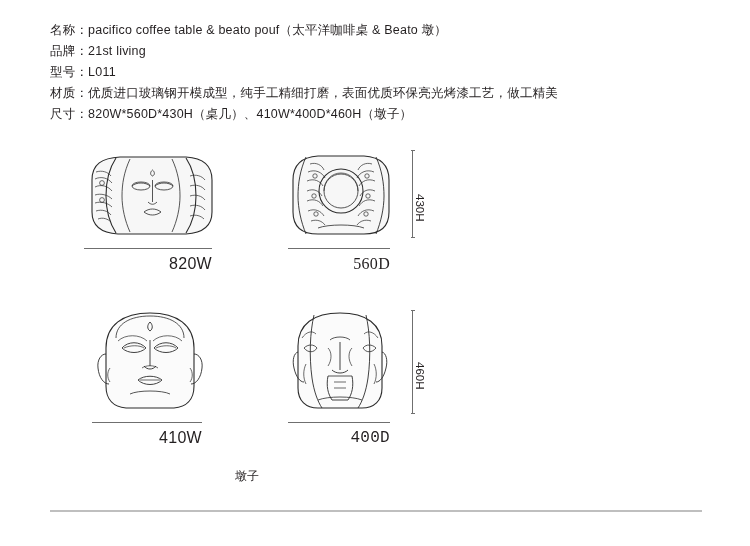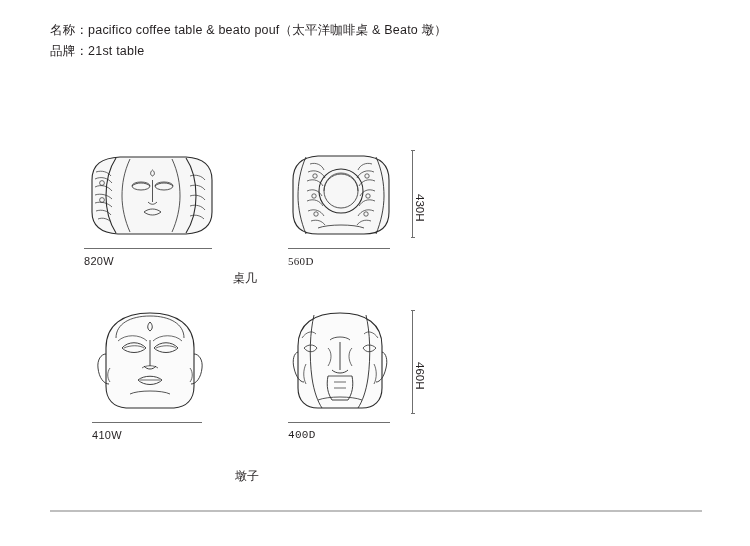--- a/index.html
+++ b/index.html
@@ -49,23 +49,23 @@
     position: absolute;
   }
 
   .caption-rule {
     position: absolute;
     height: 1px;
     background: #6f6f6f;
   }
   .caption-text {
     position: absolute;
-    font-size: 11px;
-    color: #231f20;
-    text-align: left;
+    font-size: 16px;
+    color: #231f20;
+    text-align: right;
     letter-spacing: .3px;
   }
   .group-label {
     position: absolute;
     font-size: 12px;
     color: #231f20;
     text-align: center;
   }
 
   
@@ -110,21 +110,24 @@
     background: #bfbfbf;
   }
 </style>
 </head>
 <body>
 
 <div class="page">
 
   <div class="spec-list">
     <div class="spec-line">名称：pacifico coffee table &amp; beato pouf（太平洋咖啡桌 &amp; Beato 墩）</div>
-    <div class="spec-line">品牌：21st table</div>
+    <div class="spec-line">品牌：21st living</div>
+    <div class="spec-line">型号：L011</div>
+    <div class="spec-line">材质：优质进口玻璃钢开模成型，纯手工精细打磨，表面优质环保亮光烤漆工艺，做工精美</div>
+    <div class="spec-line">尺寸：820W*560D*430H（桌几）、410W*400D*460H（墩子）</div>
   </div>
 
   <div class="drawings">
 
     <div class="fig" style="left:86px; top:10px; width:130px; height:90px;">
       <svg width="130" height="90" viewBox="0 0 130 90">
         <g fill="none" stroke="#2b2b2b" stroke-width="1.1">
           <path d="M6,30 C6,14 16,8 34,7 L100,7 C118,8 126,16 126,30 L126,62 C126,76 116,83 100,84 L32,84 C16,83 6,76 6,62 Z" fill="#f7f7f7"></path>
           <path d="M30,8 C22,20 20,34 20,46 C20,58 23,72 30,83"></path>
           <path d="M100,8 C108,20 110,34 110,46 C110,58 107,72 100,83"></path>
@@ -204,21 +207,20 @@
       <div class="caption-text" style="left:0px; top:105px; width:102px;">560D</div>
     </div>
 
     <div class="vdim" style="left:412px; top:10px; height:88px;">
       <div class="bar"></div>
       <div class="cap top"></div>
       <div class="cap bot"></div>
       <div class="vtext">430H</div>
     </div>
 
-    <div class="group-label" style="left:190px; top:130px; width:110px;">桌几</div>
 
     <div class="fig" style="left:94px; top:168px; width:112px; height:108px;">
       <svg width="112" height="108" viewBox="0 0 112 108">
         <g fill="none" stroke="#2b2b2b" stroke-width="1.1">
           <path d="M12,40 C12,17 29,5 56,5 C83,5 100,17 100,40 L100,78 C100,92 92,99 80,100 L32,100 C20,99 12,92 12,78 Z" fill="#fbfbfb"></path>
           <path d="M12,46 C7,46 3,52 4,60 C5,70 10,76 15,76" stroke-width="0.9"></path>
           <path d="M100,46 C105,46 109,52 108,60 C107,70 102,76 97,76" stroke-width="0.9"></path>
           <path d="M22,30 C22,16 36,8 56,8 C76,8 90,16 90,30" stroke-width="0.8"></path>
           <path d="M56,14 C53,17 53,21 56,23 C59,21 59,17 56,14 Z" stroke-width="0.9"></path>
           <path d="M28,40 C34,33 46,33 52,40 C46,46 34,46 28,40 Z" stroke-width="0.9"></path>

